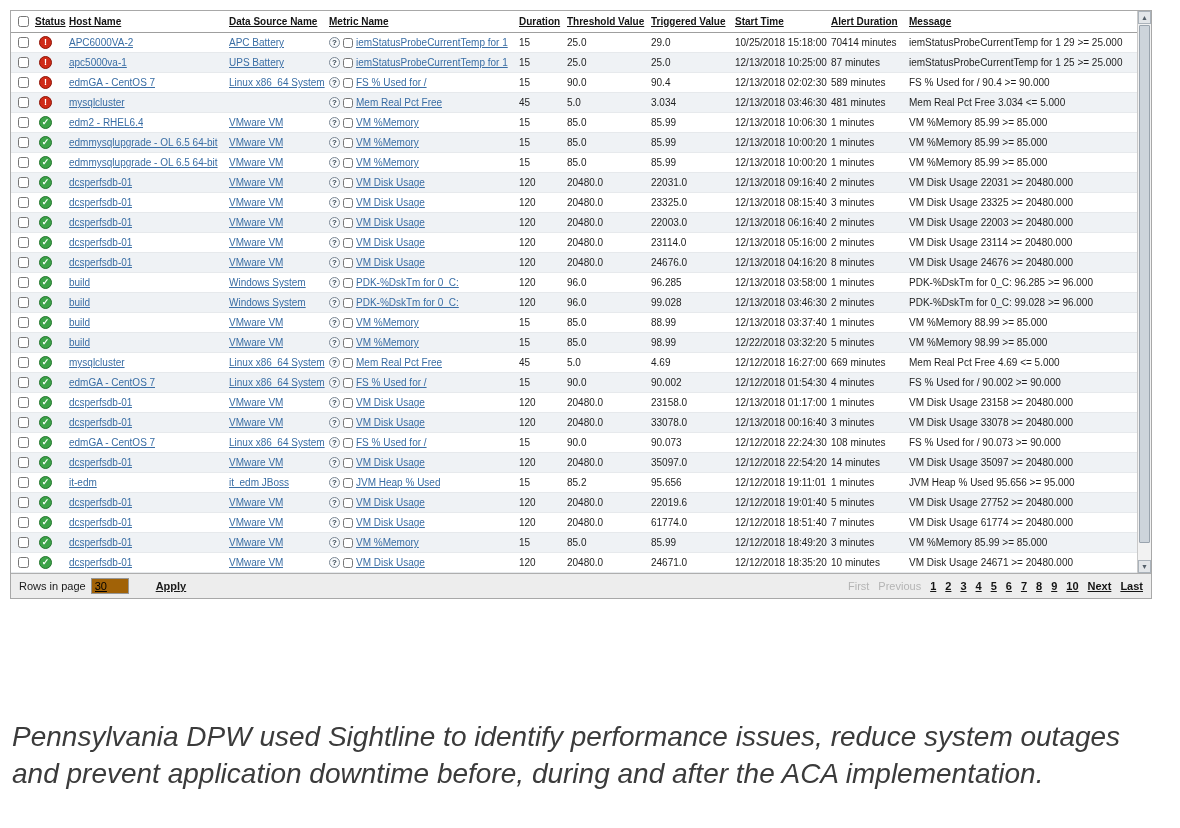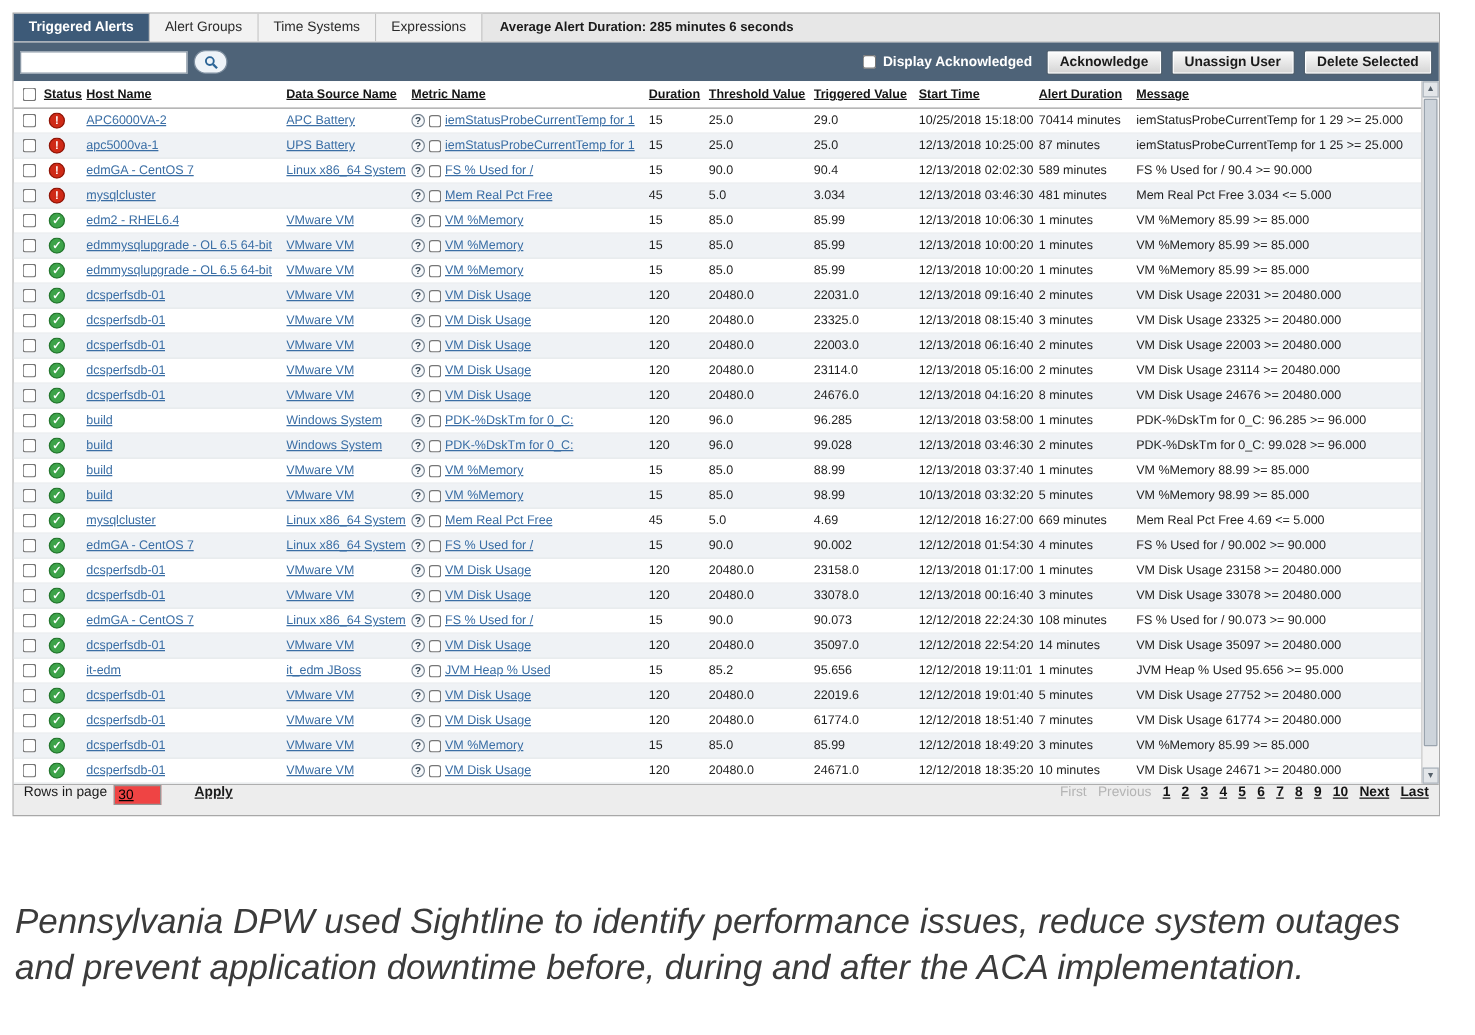--- a/index.html
+++ b/index.html
@@ -42,61 +42,36 @@
   .metric-cb { flex:0 0 auto; width:10px !important; height:10px !important; margin-right:3px !important; }
 
   
   .vscroll { position:absolute; top:0; right:0; bottom:0; width:14px; background:#f2f2f2; border-left:1px solid #c9c9c9; }
   .sb-btn { position:absolute; left:0; width:13px; height:13px; background:#e3e6e9; border:1px solid #aab2ba; color:#55606a; font-size:7px; display:flex; align-items:center; justify-content:center; cursor:pointer; }
   .sb-up { top:0; }
   .sb-down { bottom:0; }
   .sb-thumb { position:absolute; left:1px; top:14px; width:11px; height:calc(100% - 44px); background:#cdd4db; border:1px solid #9aa4ae; border-radius:1px; cursor:grab; }
 
   
-  .tfooter { display:flex; align-items:flex-start; background:#ededed; border-top:1px solid #aeaeae; height:25px; padding:0 8px; font-size:11px; color:#1a1a1a; }
-  .rows-input { width:38px; height:16px; font-size:11px; border:1px solid #969696; margin:0 8px 0 5px; padding:0 3px; background:#ef4444;text-decoration:underline; }
+  .tfooter { display:flex; align-items:center; background:#ededed; border-top:1px solid #aeaeae; height:25px; padding:0 8px; font-size:11px; color:#1a1a1a; }
+  .rows-input { width:38px; height:16px; font-size:11px; border:1px solid #969696; margin:0 8px 0 5px; padding:0 3px; background:#a16207;text-decoration:underline; }
   .apply { font-weight:bold; text-decoration:underline; color:#1a1a1a; cursor:pointer;margin-left:19px; }
   .pager { margin-left:auto; display:flex; gap:9px; align-items:center; }
   .pg-disabled { color:#b4b4b4; }
   .page-link { color:#141414; font-weight:bold; text-decoration:underline; cursor:pointer; }
 
   
   .caption { position:absolute; left:12px; top:718px; width:1125px; font-style:italic; font-size:28px; color:#3b3b3b; line-height:1.33; }
 </style>
 </head>
 <body>
 
 <div class="app">
 
-  <div class="tabbar">
-    <div class="tab active">Triggered Alerts</div>
-    <div class="tab">Alert Groups</div>
-    <div class="tab">Time Systems</div>
-    <div class="tab">Expressions</div>
-    <div class="avg">Average Alert Duration: 285 minutes 6 seconds</div>
-  </div>
-
-  <div class="toolbar">
-    <input class="search-input" type="text" value="" style="">
-    <div class="search-btn">
-      <svg width="12" height="12" viewBox="0 0 16 16">
-          <circle cx="6.5" cy="6.5" r="4.2" fill="none" stroke="#2a6496" stroke-width="2"></circle>
-          <line x1="10" y1="10" x2="14.2" y2="14.2" stroke="#2a6496" stroke-width="2.4"></line>
-        </svg>
-    </div>
-    <div class="toolbar-right">
-      <div class="ack-wrap">
-        <input type="checkbox" style="">
-        <span class="ack-label">Display Acknowledged</span>
-      </div>
-      <button class="tb-btn">Acknowledge</button>
-      <button class="tb-btn">Unassign User</button>
-      <button class="tb-btn">Delete Selected</button>
-    </div>
-  </div>
+
 
   <div class="table-area">
     <div class="thead grid">
       <div class="th c-sel td">
           <input type="checkbox" style="">
         </div>
       <div class="th"><span class="hl">Status</span></div>
       <div class="th"><span class="hl">Host Name</span></div>
       <div class="th"><span class="hl">Data Source Name</span></div>
       <div class="th"><span class="hl">Metric Name</span></div>
@@ -513,21 +488,21 @@
             <a class="lnk">VMware VM</a>
           </div>
     <div class="td">
       <span class="help-icon">?</span>
       <input type="checkbox" class="metric-cb" style="">
       <a class="lnk">VM %Memory</a>
     </div>
     <div class="td">15</div>
     <div class="td">85.0</div>
     <div class="td">98.99</div>
-    <div class="td">10/13/2018 03:32:20</div>
+    <div class="td">12/22/2018 03:32:20</div>
     <div class="td">5 minutes</div>
     <div class="td">VM %Memory 98.99 &gt;= 85.000</div>
   </div>
 
   <div class="tr grid">
     <div class="td c-sel">
             <input type="checkbox" style="">
           </div>
     <div class="td">
             <span class="status-icon ok">✓</span>

